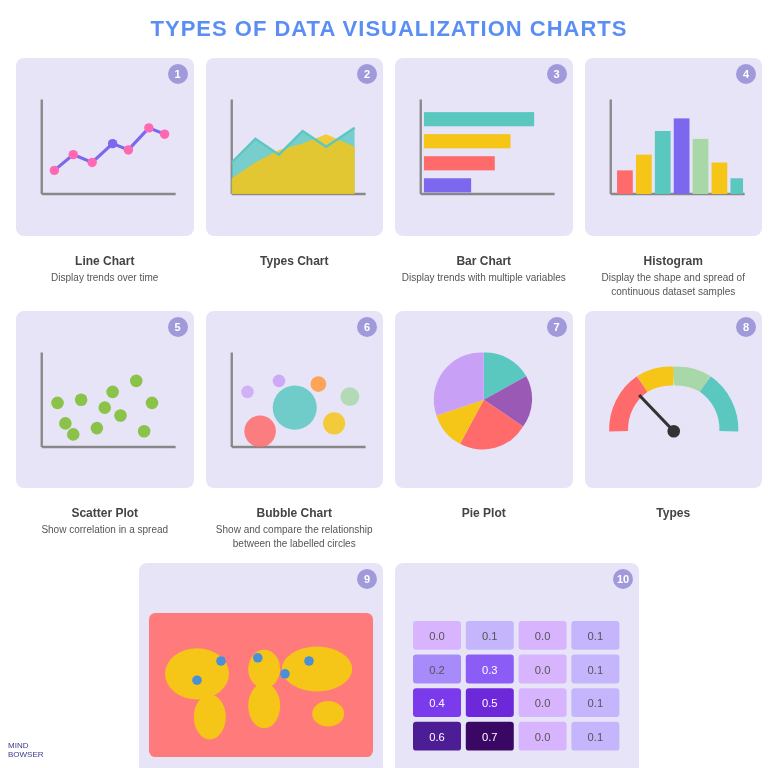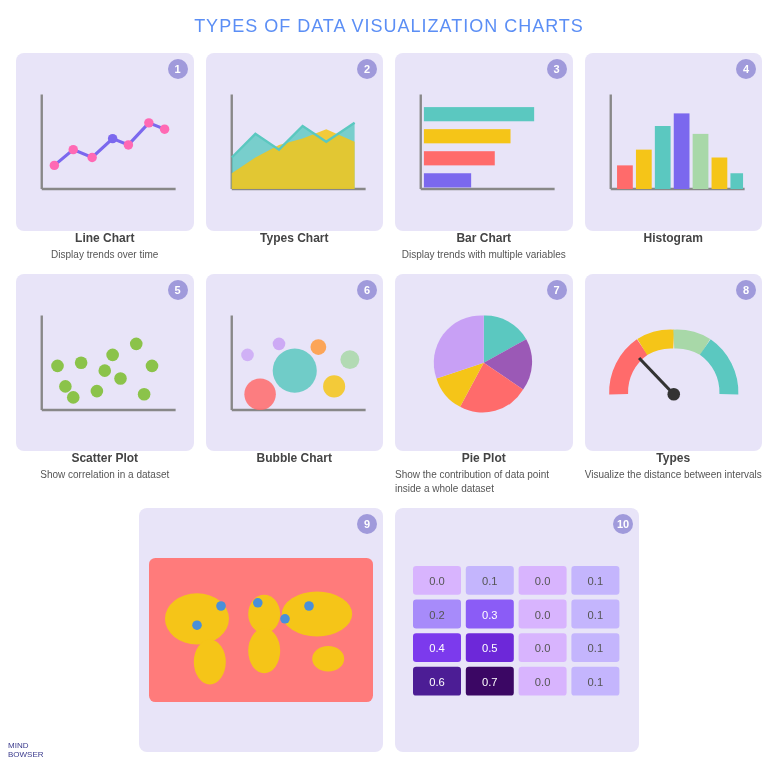--- a/index.html
+++ b/index.html
@@ -5,22 +5,22 @@
     * { box-sizing: border-box; margin: 0; padding: 0; }
     body {
       font-family: Arial, sans-serif;
       background: #fff;
       width: 778px;
       min-height: 768px;
       padding: 16px;
     }
     .page-title {
       text-align: center;
-      font-size: 18px;
-      font-weight: 400;
+      font-size: 22px;
+      font-weight: 700;
       color: #3a3a8c;
       text-transform: uppercase;
       letter-spacing: 1px;
       margin-bottom: 16px;
     }
     .page-title span {
       color: #5b8ef5;
     }
     .grid {
       display: grid;
@@ -64,26 +64,27 @@
       font-size: 11px;
       font-weight: bold;
       display: flex;
       align-items: center;
       justify-content: center;
     }
     .card-label {
       font-size: 12px;
       font-weight: bold;
       color: #444;
-      margin-top: 0;
+      margin-top: 18px;
       text-align: center;
     }
     .card-desc {
       font-size: 10px;
       color: #555;
+      text-align: center;
       margin-top: 3px;
       line-height: 1.4;
     }
     svg { width: 100%; height: 100%; }
 
     
     .logo {
       position: absolute;
       bottom: 8px;
       left: 8px;
@@ -170,20 +171,21 @@
         <rect x="14" y="55" width="10" height="15" fill="#ff6b6b"></rect>
         <rect x="26" y="45" width="10" height="25" fill="#f5c518"></rect>
         <rect x="38" y="30" width="10" height="40" fill="#5bc8c0"></rect>
         <rect x="50" y="22" width="10" height="48" fill="#7b68ee"></rect>
         <rect x="62" y="35" width="10" height="35" fill="#a8d8a8"></rect>
         <rect x="74" y="50" width="10" height="20" fill="#f5c518"></rect>
         <rect x="86" y="60" width="8" height="10" fill="#5bc8c0"></rect>
       </svg>
     </div>
     <div class="card-label">Histogram</div>
+    <div class="card-desc">Display the shape and spread of continuous dataset samples</div>
   </div>
 </div>
 
 <div class="grid">
 
   <div class="card">
     <div class="chart-box">
       <div class="badge">5</div>
       <svg viewBox="0 0 100 80">
         <line x1="10" y1="10" x2="10" y2="70" stroke="#888" stroke-width="1.5"></line>
@@ -195,81 +197,80 @@
         <circle cx="60" cy="50" r="4" fill="#8bc34a"></circle>
         <circle cx="70" cy="28" r="4" fill="#8bc34a"></circle>
         <circle cx="80" cy="42" r="4" fill="#8bc34a"></circle>
         <circle cx="30" cy="62" r="4" fill="#8bc34a"></circle>
         <circle cx="50" cy="45" r="4" fill="#8bc34a"></circle>
         <circle cx="75" cy="60" r="4" fill="#8bc34a"></circle>
         <circle cx="20" cy="42" r="4" fill="#8bc34a"></circle>
       </svg>
     </div>
     <div class="card-label">Scatter Plot</div>
-    <div class="card-desc">Show correlation in a dataset</div>
+    <div class="card-desc">Show correlation in a spread</div>
   </div>
 
   <div class="card">
     <div class="chart-box">
       <div class="badge">6</div>
       <svg viewBox="0 0 100 80">
         <line x1="10" y1="10" x2="10" y2="70" stroke="#888" stroke-width="1.5"></line>
         <line x1="10" y1="70" x2="95" y2="70" stroke="#888" stroke-width="1.5"></line>
 
         <circle cx="28" cy="60" r="10" fill="#ff6b6b" opacity="0.85"></circle>
         <circle cx="50" cy="45" r="14" fill="#5bc8c0" opacity="0.85"></circle>
         <circle cx="75" cy="55" r="7" fill="#f5c518" opacity="0.85"></circle>
         <circle cx="65" cy="30" r="5" fill="#ff9a3c" opacity="0.85"></circle>
         <circle cx="40" cy="28" r="4" fill="#c8a0f5" opacity="0.85"></circle>
         <circle cx="85" cy="38" r="6" fill="#a8d8a8" opacity="0.85"></circle>
         <circle cx="20" cy="35" r="4" fill="#c8a0f5" opacity="0.75"></circle>
       </svg>
     </div>
     <div class="card-label">Bubble Chart</div>
+    <div class="card-desc">Show and compare the relationship between the labelled circles</div>
   </div>
 
   <div class="card">
     <div class="chart-box">
       <div class="badge">7</div>
       <svg viewBox="0 0 100 90">
 
         <path d="M50,45 L50,15 A30,30 0 0,1 77,30 Z" fill="#5bc8c0"></path>
 
         <path d="M50,45 L77,30 A30,30 0 0,1 75,62 Z" fill="#9b59b6"></path>
 
         <path d="M50,45 L75,62 A30,30 0 0,1 35,73 Z" fill="#ff6b6b"></path>
 
         <path d="M50,45 L35,73 A30,30 0 0,1 20,55 Z" fill="#f5c518"></path>
 
         <path d="M50,45 L20,55 A30,30 0 0,1 50,15 Z" fill="#c8a0f5"></path>
       </svg>
     </div>
     <div class="card-label">Pie Plot</div>
-    <div class="card-desc">Show the contribution of data point inside a whole dataset</div>
   </div>
 
   <div class="card">
     <div class="chart-box">
       <div class="badge">8</div>
       <svg viewBox="0 0 100 70">
 
         <path d="M15,55 A35,35 0 0,1 30,25" fill="none" stroke="#ff6b6b" stroke-width="12" stroke-linecap="butt"></path>
 
         <path d="M30,25 A35,35 0 0,1 50,20" fill="none" stroke="#f5c518" stroke-width="12" stroke-linecap="butt"></path>
 
         <path d="M50,20 A35,35 0 0,1 70,25" fill="none" stroke="#a8d8a8" stroke-width="12" stroke-linecap="butt"></path>
 
         <path d="M70,25 A35,35 0 0,1 85,55" fill="none" stroke="#5bc8c0" stroke-width="12" stroke-linecap="butt"></path>
 
         <line x1="50" y1="55" x2="28" y2="32" stroke="#333" stroke-width="2"></line>
         <circle cx="50" cy="55" r="4" fill="#333"></circle>
       </svg>
     </div>
     <div class="card-label">Types</div>
-    <div class="card-desc">Visualize the distance between intervals</div>
   </div>
 </div>
 
 <div class="grid-bottom">
 
   <div class="card">
     <div class="chart-box" style="background:#e8e4f8;">
       <div class="badge">9</div>
       <svg viewBox="0 0 140 90">
 

